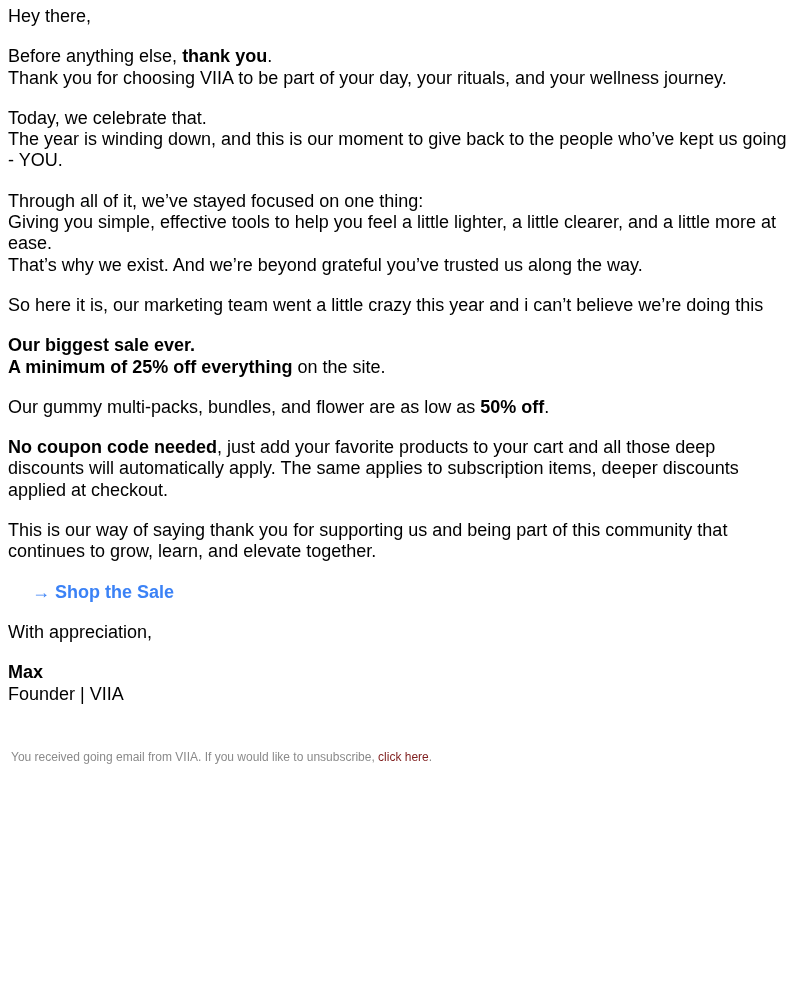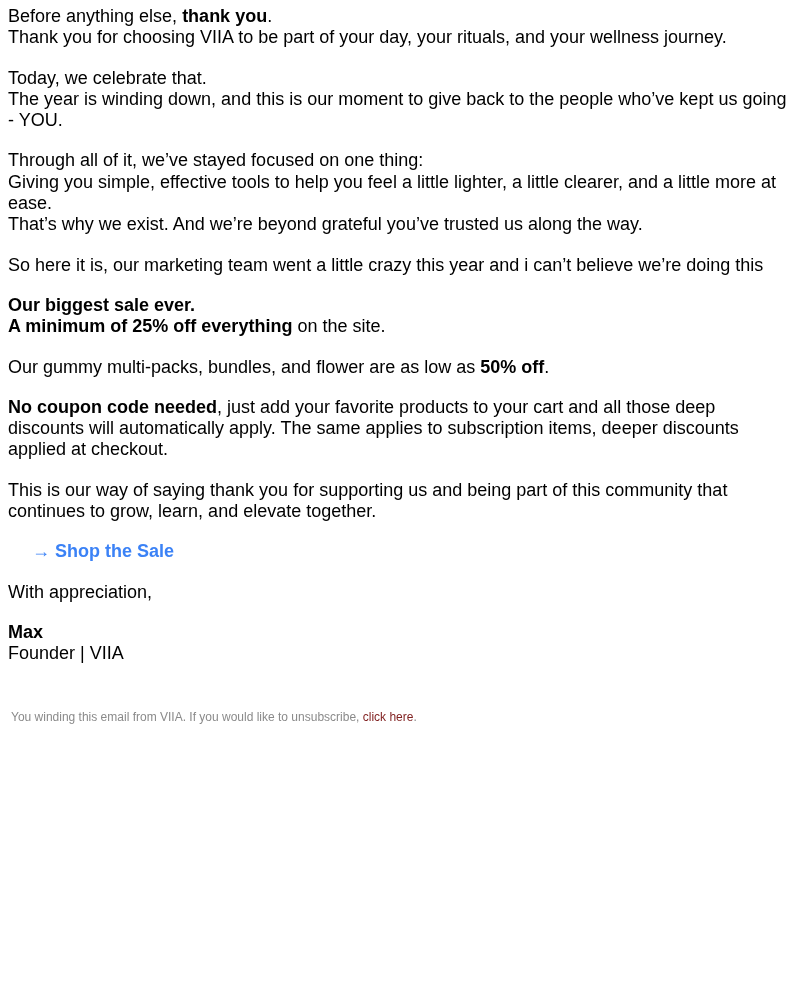--- a/index.html
+++ b/index.html
@@ -20,20 +20,21 @@
     font-size: 12px;
     line-height: 14px;
     color: #8a8a8a;
   }
   .footer a { color: #7f1d1d; text-decoration: none; }
 </style>
 </head>
 <body>
 
 <div class="email">
+  <p>Hey there,</p>
 
   <p>
     <span>Before anything else, </span><b>thank you</b><span>.</span><br>
     <span>Thank you for choosing VIIA to be part of your day, your rituals, and your wellness journey.</span><br>
   </p>
 
   <p>
     <span>Today, we celebrate that.</span><br>
     <span>The year is winding down, and this is our moment to give back to the people who’ve kept us going - YOU.</span>
   </p>
@@ -69,15 +70,15 @@
   </p>
 
   <p>With appreciation,</p>
 
   <p>
     <b>Max</b><br>
     <span>Founder | VIIA</span>
   </p>
 
   <div class="footer">
-    <span>You winding this email from VIIA. If you would like to unsubscribe, </span><a href="#">click here</a><span>.</span>
+    <span>You received going email from VIIA. If you would like to unsubscribe, </span><a href="#">click here</a><span>.</span>
   </div>
 </div>
 
 </body></html>

